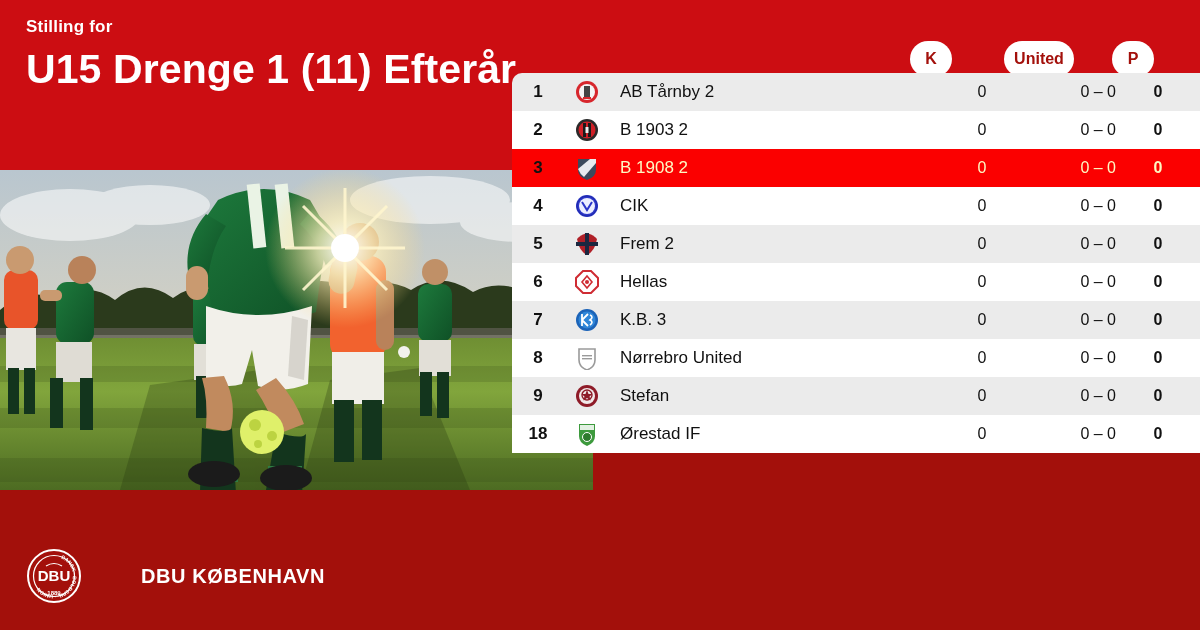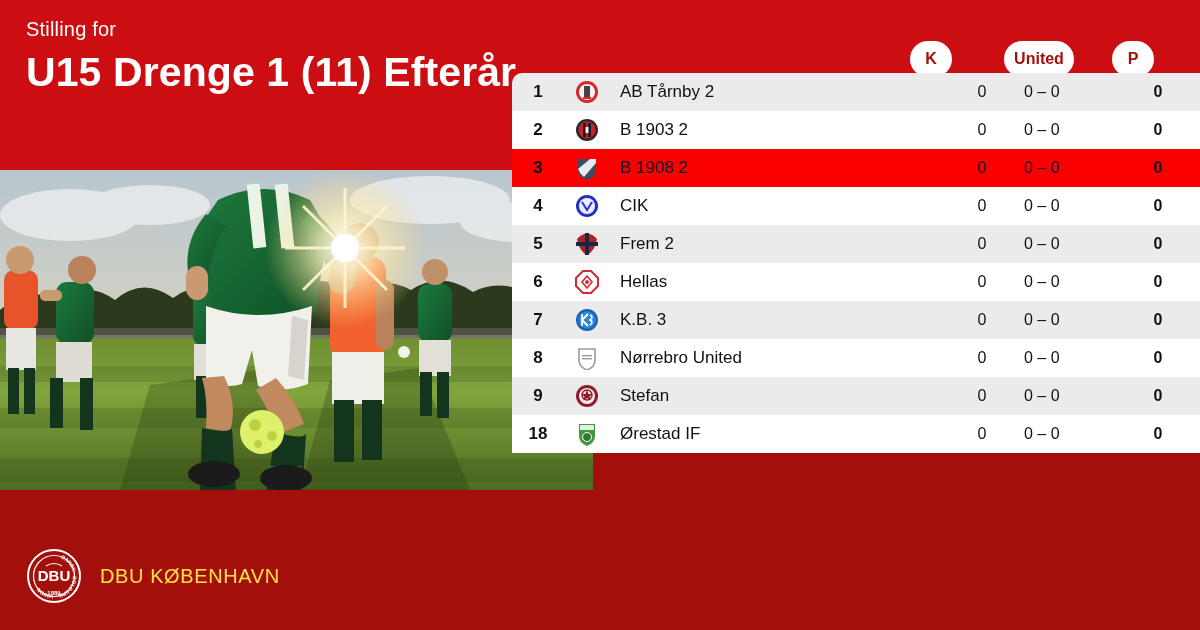--- a/index.html
+++ b/index.html
@@ -14,21 +14,21 @@
   .bg-top{position:absolute;left:0;top:0;width:1200px;height:452px;background:#cc0d12;}
   .bg-bottom{position:absolute;left:0;top:452px;width:1200px;height:178px;background:#a3100b;}
 
   
   .watermark{position:absolute;left:560px;top:300px;width:700px;height:230px;
     opacity:.17;pointer-events:none;overflow:hidden;}
   .watermark svg{display:block;}
 
   
   .head{position:absolute;left:26px;top:18px;width:470px;}
-  .kicker{color:#ffffff;font-size:20px;font-weight:normal;letter-spacing:.2px;line-height:1.1;}
+  .kicker{color:#ffffff;font-size:17px;font-weight:bold;letter-spacing:.2px;line-height:1.1;}
   .title{color:#ffffff;font-size:41px;font-weight:bold;letter-spacing:.1px;line-height:1.15;margin-top:9px;
          white-space:nowrap;}
 
   
   .photo{position:absolute;left:0;top:170px;width:593px;height:320px;overflow:hidden;background:#2d4a16;}
   .photo svg{display:block;}
 
   
   .pill{position:absolute;top:41px;height:36px;background:#ffffff;border-radius:18px;
         display:flex;align-items:center;justify-content:center;
@@ -42,29 +42,29 @@
          border-top-left-radius:10px;overflow:hidden;}
   .row{display:flex;align-items:center;height:38px;position:relative;background:#ffffff;}
   .row.alt{background:#ebebeb;}
   .row.hl{background:#fb0000;}
   .c-pos{width:52px;text-align:center;font-size:17px;font-weight:bold;color:#111;}
   .c-crest{width:46px;display:flex;align-items:center;justify-content:center;}
   .c-crest svg{display:block;}
   .c-team{flex:1;font-size:17px;font-weight:normal;color:#111;padding-left:10px;
           white-space:nowrap;overflow:hidden;text-overflow:ellipsis;}
   .c-k{width:84px;text-align:center;font-size:16px;font-weight:normal;color:#111;}
-  .c-score{width:92px;text-align:left;font-size:16px;font-weight:normal;color:#111;}
+  .c-score{width:92px;text-align:right;font-size:16px;font-weight:normal;color:#111;}
   .c-p{width:84px;text-align:center;font-size:16px;font-weight:bold;color:#111;}
   .row.hl .c-pos{color:#111;}
-  .row.hl .c-team,.row.hl .c-k,.row.hl .c-score,.row.hl .c-p{color:#0f172a;}
+  .row.hl .c-team,.row.hl .c-k,.row.hl .c-score,.row.hl .c-p{color:#fef9c3;}
 
   
   .footer{position:absolute;left:26px;top:548px;display:flex;align-items:center;gap:18px;}
   .footer-logo{width:56px;height:56px;}
-  .footer-name{color:#fde047;font-size:20px;font-weight:normal;letter-spacing:.6px;}
+  .footer-name{color:#ffffff;font-size:20px;font-weight:bold;letter-spacing:.6px;margin-left:41px;}
 </style>
 </head>
 <body>
 
 <div id="stage">
 
   <div class="bg-top"></div>
   <div class="bg-bottom"></div>
 
   <div class="watermark">

